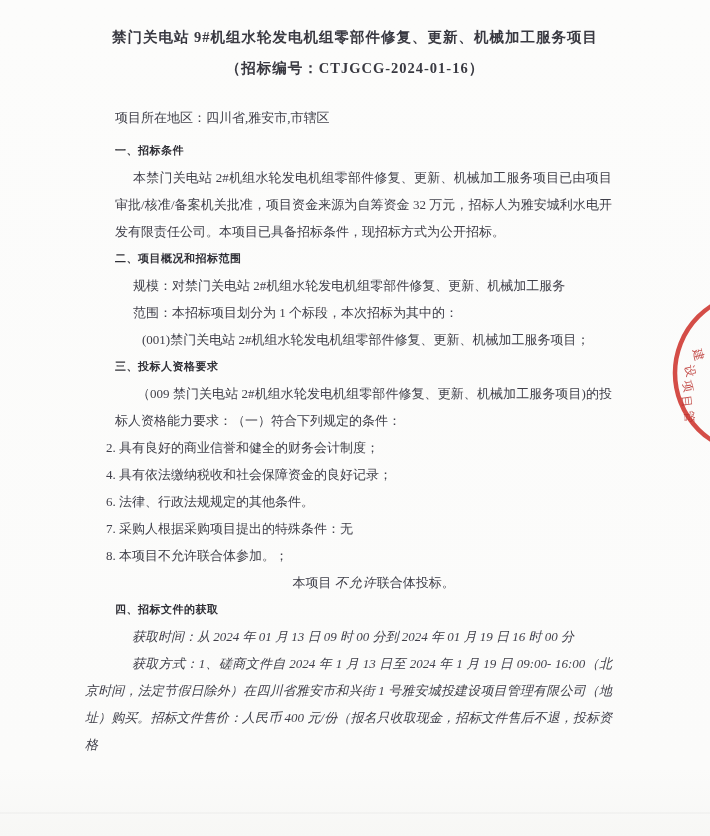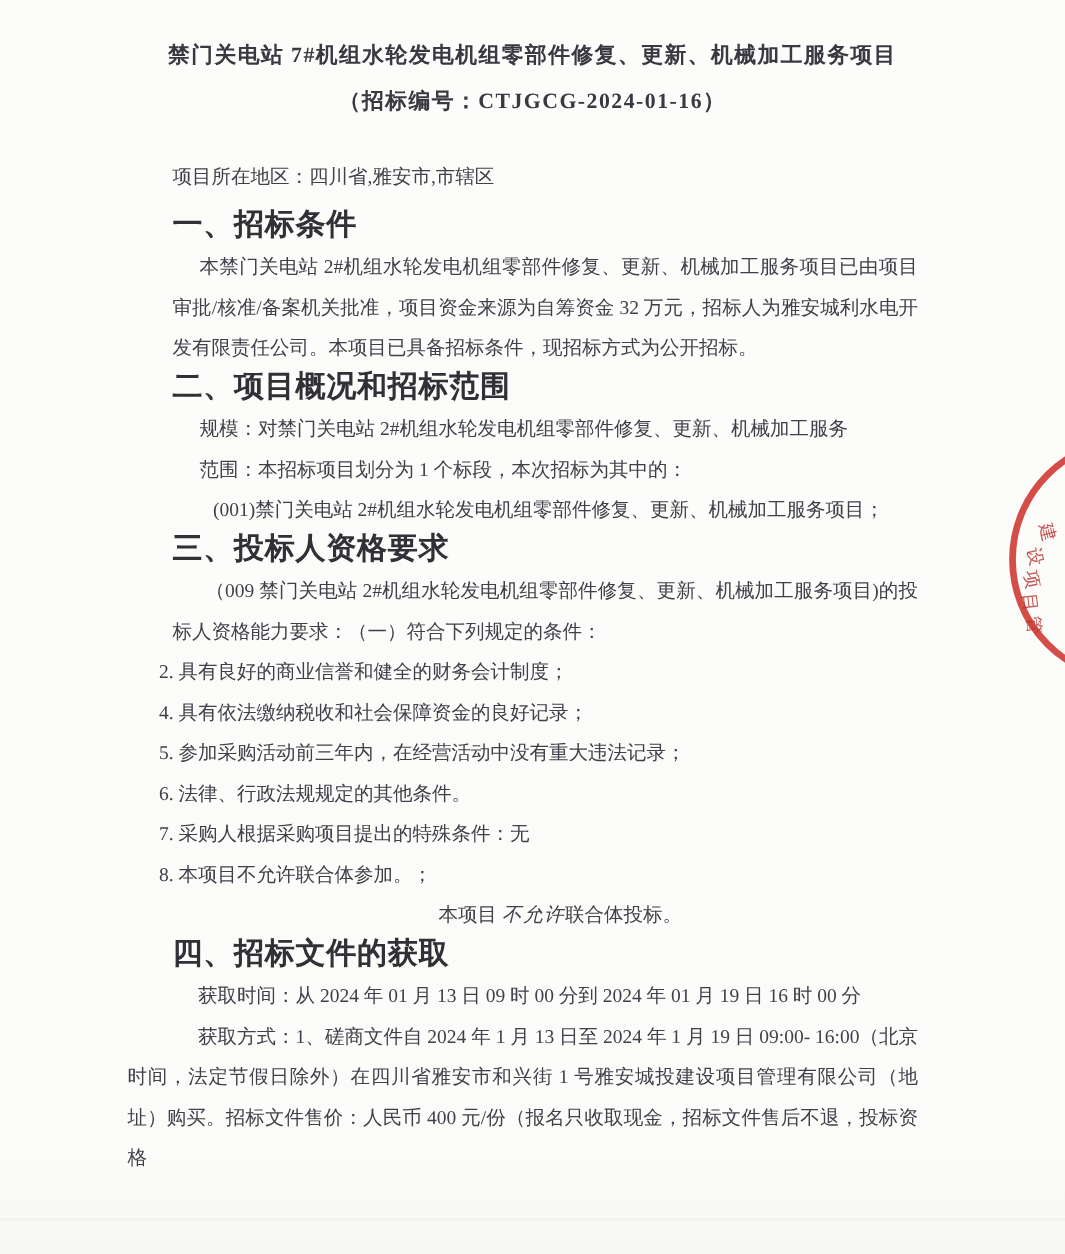--- a/index.html
+++ b/index.html
@@ -31,73 +31,72 @@
     top: 104px; left: 115px;
     width: 497px;
     font-size: 13px;
     line-height: 27px;
     text-align: justify;
     color: #40404a;
   }
   .content p { margin: 0; }
   .heading {
     font-weight: bold;
-    font-size: 20px;
+    font-size: 11px;
     color: #303037;
     margin-left: -3px;
     letter-spacing: 0.5px;
     text-align: left;
   }
   .h-first { margin-top: 6px !important; }
   .indent-sm { text-indent: 18px; }
   .indent-md { text-indent: 22px; }
   .indent-lot { text-indent: 27px; }
   .list-item { margin-left: -9px !important; text-align: left; }
   .joint-note { margin-left: 20px !important; text-align: center; }
   .joint-note .it { font-style: italic; letter-spacing: 1px; }
-  .s4p { margin-left: -30px !important; text-indent: 47px; }
+  .s4p { margin-left: -30px !important; text-indent: 47px; font-style: italic; }
   .stamp-svg {
     position: absolute;
     left: 655px; top: 288px;
     width: 55px; height: 170px;
     overflow: visible;
   }
   .smudge {
     position: absolute;
     left: 0; top: 812px; width: 710px; height: 2px;
     background: #9a9a96; opacity: 0.06;
   }
 </style>
 </head>
 <body>
 
 <div class="page">
 
   <div class="titles">
-    <div>禁门关电站 7#机组水轮发电机组零部件修复、更新、机械加工服务项目</div>
+    <div>禁门关电站 9#机组水轮发电机组零部件修复、更新、机械加工服务项目</div>
     <div>（招标编号：CTJGCG-2024-01-16）</div>
   </div>
 
   <div class="content">
 
     <p>项目所在地区：四川省,雅安市,市辖区</p>
 
     <p class="heading h-first">一、招标条件</p>
     <p class="indent-sm">本禁门关电站 2#机组水轮发电机组零部件修复、更新、机械加工服务项目已由项目审批/核准/备案机关批准，项目资金来源为自筹资金 32 万元，招标人为雅安城利水电开发有限责任公司。本项目已具备招标条件，现招标方式为公开招标。</p>
 
     <p class="heading">二、项目概况和招标范围</p>
     <p class="indent-sm">规模：对禁门关电站 2#机组水轮发电机组零部件修复、更新、机械加工服务</p>
     <p class="indent-sm">范围：本招标项目划分为 1 个标段，本次招标为其中的：</p>
     <p class="indent-lot">(001)禁门关电站 2#机组水轮发电机组零部件修复、更新、机械加工服务项目；</p>
 
     <p class="heading">三、投标人资格要求</p>
     <p class="indent-md">（009 禁门关电站 2#机组水轮发电机组零部件修复、更新、机械加工服务项目)的投标人资格能力要求：（一）符合下列规定的条件：</p>
     <p class="list-item">2. 具有良好的商业信誉和健全的财务会计制度；</p>
     <p class="list-item">4. 具有依法缴纳税收和社会保障资金的良好记录；</p>
-    <p class="list-item">5. 参加采购活动前三年内，在经营活动中没有重大违法记录；</p>
     <p class="list-item">6. 法律、行政法规规定的其他条件。</p>
     <p class="list-item">7. 采购人根据采购项目提出的特殊条件：无</p>
     <p class="list-item">8. 本项目不允许联合体参加。；</p>
     <p class="joint-note"><span>本项目 </span><span class="it">不允许</span><span>联合体投标。</span></p>
 
     <p class="heading">四、招标文件的获取</p>
     <p class="s4p">获取时间：从 2024 年 01 月 13 日 09 时 00 分到 2024 年 01 月 19 日 16 时 00 分</p>
     <p class="s4p">获取方式：1、磋商文件自 2024 年 1 月 13 日至 2024 年 1 月 19 日 09:00- 16:00（北京时间，法定节假日除外）在四川省雅安市和兴街 1 号雅安城投建设项目管理有限公司（地址）购买。招标文件售价：人民币 400 元/份（报名只收取现金，招标文件售后不退，投标资格</p>
 
   </div>

